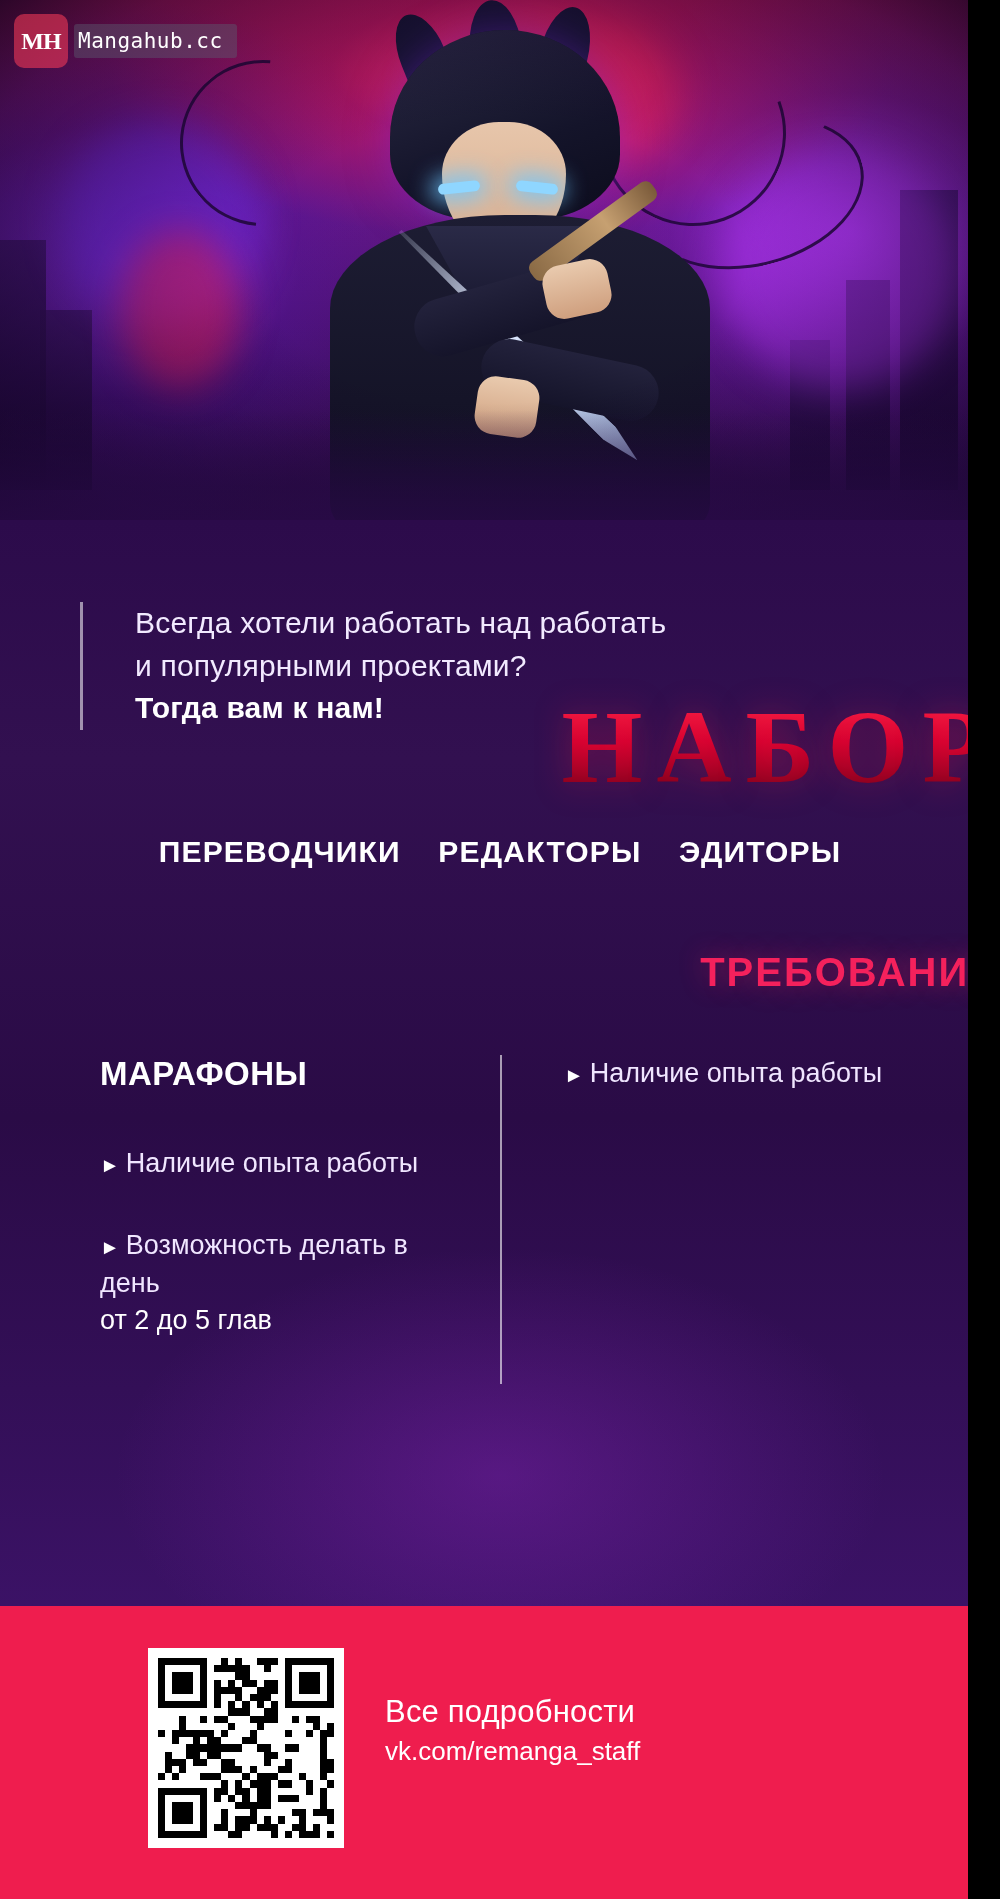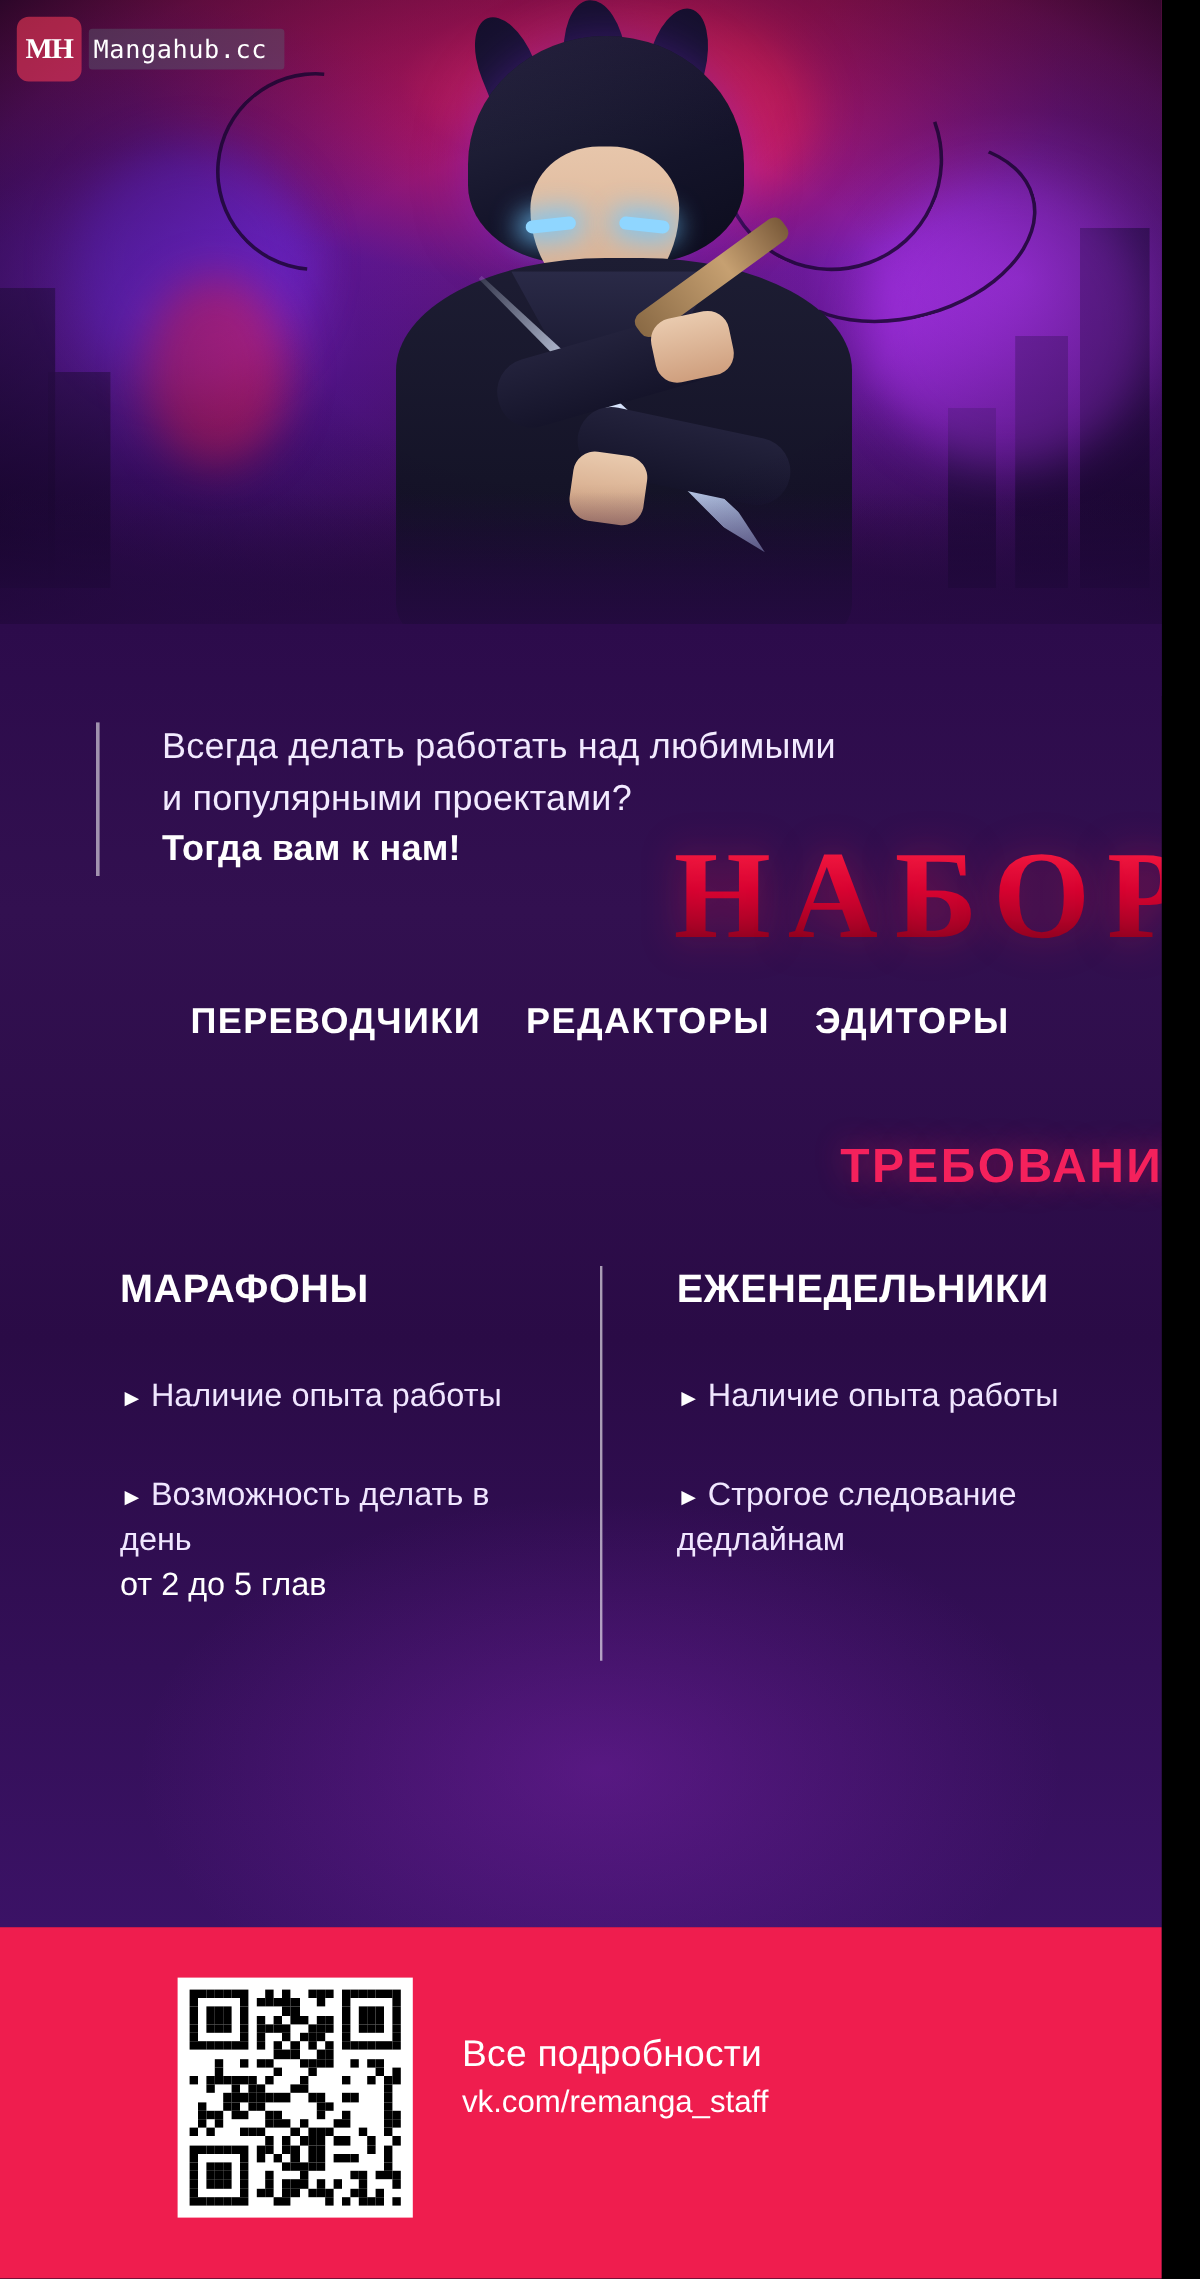--- a/index.html
+++ b/index.html
@@ -345,21 +345,21 @@
 
   <div class="watermark">
     <div class="wm-logo">MH</div>
     <div class="wm-text">Mangahub.cc</div>
   </div>
 
   <div class="panel">
     <div class="panel-glow"></div>
 
     <div class="intro">
-      <p>Всегда делать работать над любимыми</p>
+      <p>Всегда хотели работать над работать</p>
       <p>и популярными проектами?</p>
       <p class="bold">Тогда вам к нам!</p>
     </div>
 
     <div class="nabor">НАБОР</div>
 
     <div class="roles">
       <span>ПЕРЕВОДЧИКИ</span>
       <span>РЕДАКТОРЫ</span>
       <span>ЭДИТОРЫ</span>
@@ -372,26 +372,22 @@
         <h3>МАРАФОНЫ</h3>
         <div class="bullet">
           <span class="tri">►</span><span>Наличие опыта работы</span>
         </div>
         <div class="bullet">
           <span class="tri">►</span><span>Возможность делать в день</span>
           <div class="b">от 2 до 5 глав</div>
         </div>
       </div>
       <div class="col right">
-        <h3>ЕЖЕНЕДЕЛЬНИКИ</h3>
         <div class="bullet">
           <span class="tri">►</span><span>Наличие опыта работы</span>
-        </div>
-        <div class="bullet">
-          <span class="tri">►</span><span>Строгое следование дедлайнам</span>
         </div>
       </div>
     </div>
   </div>
 
   <div class="footer">
     <div class="qr">
       <div class="qrgrid" id="qrgrid" style="grid-template-columns: repeat(25, 1fr); grid-template-rows: repeat(25, 1fr);">
           <div class="on"></div>
           <div class="on"></div>

